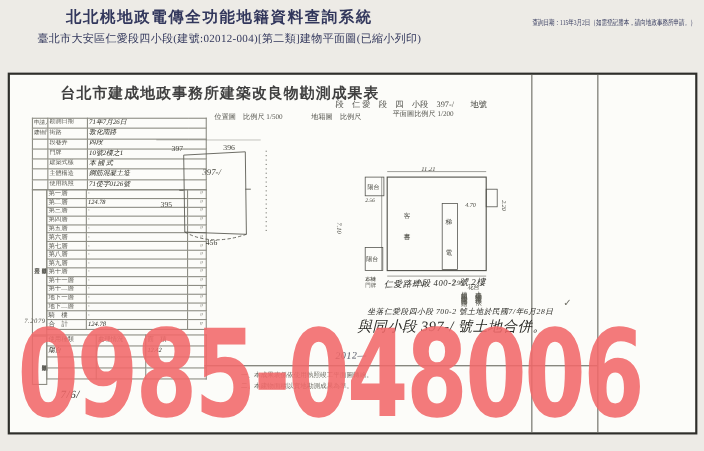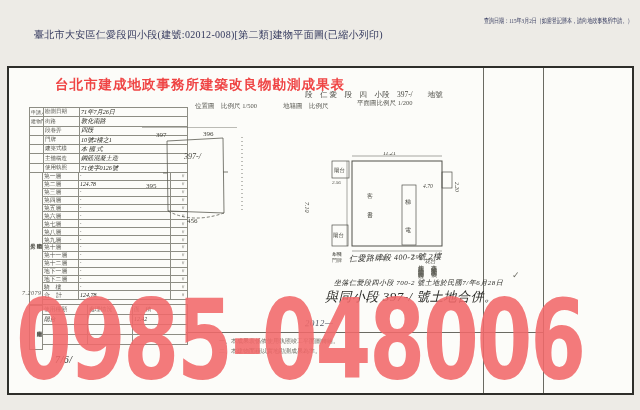--- a/index.html
+++ b/index.html
@@ -7,21 +7,21 @@
         font-family:"Liberation Serif","DejaVu Serif",serif;color:#3c3c38;}
   .abs{position:absolute;}
   
   .sys-title{left:60px;top:7px;font-size:14px;font-weight:600;letter-spacing:1.5px;color:#32375c;}
   .query-note{left:484px;top:16px;font-size:7px;color:#32375c;white-space:nowrap;
               transform:scaleX(0.72);transform-origin:left top;}
   .subtitle{left:34px;top:28px;font-size:10px;color:#32375c;letter-spacing:0.3px;}
   
   .doc{left:7px;top:66px;width:623px;height:325px;background:#fcfcf9;border:2px solid #2e2e2a;}
   .doc .abs{position:absolute;}
-  .doc-title{left:46px;top:8px;font-size:13.5px;font-weight:bold;letter-spacing:1px;color:#ef4444;}
+  .doc-title{left:46px;top:8px;font-size:13.5px;font-weight:bold;letter-spacing:1px;color:#404040;}
   .land-ref{left:296px;top:22px;font-size:7.5px;color:#4a4a44;white-space:nowrap;}
   .scale{font-size:6.5px;color:#55554e;white-space:nowrap;}
   .vline{width:0;border-left:1px solid #6a6a62;}
   .hline{height:0;border-top:1px solid #6a6a62;}
   
   table.frm{border-collapse:collapse;table-layout:fixed;font-size:6px;color:#3c3c38;}
   table.frm td{border:0.5px solid #8d8d84;padding:0 1px;overflow:hidden;white-space:nowrap;line-height:1.05;}
   .fa td{height:8.3px;}
   .fb td{height:6.9px;font-size:5.8px;}
   .fb td.tt{height:8px;font-size:6px;}
@@ -43,22 +43,23 @@
   .watermark{left:16px;top:285px;font-family:"DejaVu Sans","Liberation Sans",sans-serif;
              font-weight:bold;font-size:110px;line-height:110px;letter-spacing:-3px;
              color:#f2696a;opacity:0.88;transform:scaleX(0.73);transform-origin:left top;
              white-space:nowrap;z-index:5;}
 </style>
 </head>
 <body>
 
 <div class="page">
 
+  <div class="abs sys-title">北北桃地政電傳全功能地籍資料查詢系統</div>
   <div class="abs query-note">查詢日期：115年3月2日（如需登記謄本，請向地政事務所申請。）</div>
-  <div class="abs subtitle">臺北市大安區仁愛段四小段(建號:02012-008)[第二類]建物平面圖(已縮小列印)</div>
+  <div class="abs subtitle">臺北市大安區仁愛段四小段(建號:02012-004)[第二類]建物平面圖(已縮小列印)</div>
 
   <div class="abs doc">
 
     <div class="abs vline" style="left:474px;top:0;height:325px;"></div>
     <div class="abs vline" style="left:534px;top:0;height:325px;"></div>
     <div class="abs hline" style="left:177px;top:264px;width:357px;"></div>
 
     <div class="abs doc-title">台北市建成地政事務所建築改良物勘測成果表</div>
     <div class="abs land-ref">段　仁 愛　段　四　小段　397-/　　地號</div>
 

